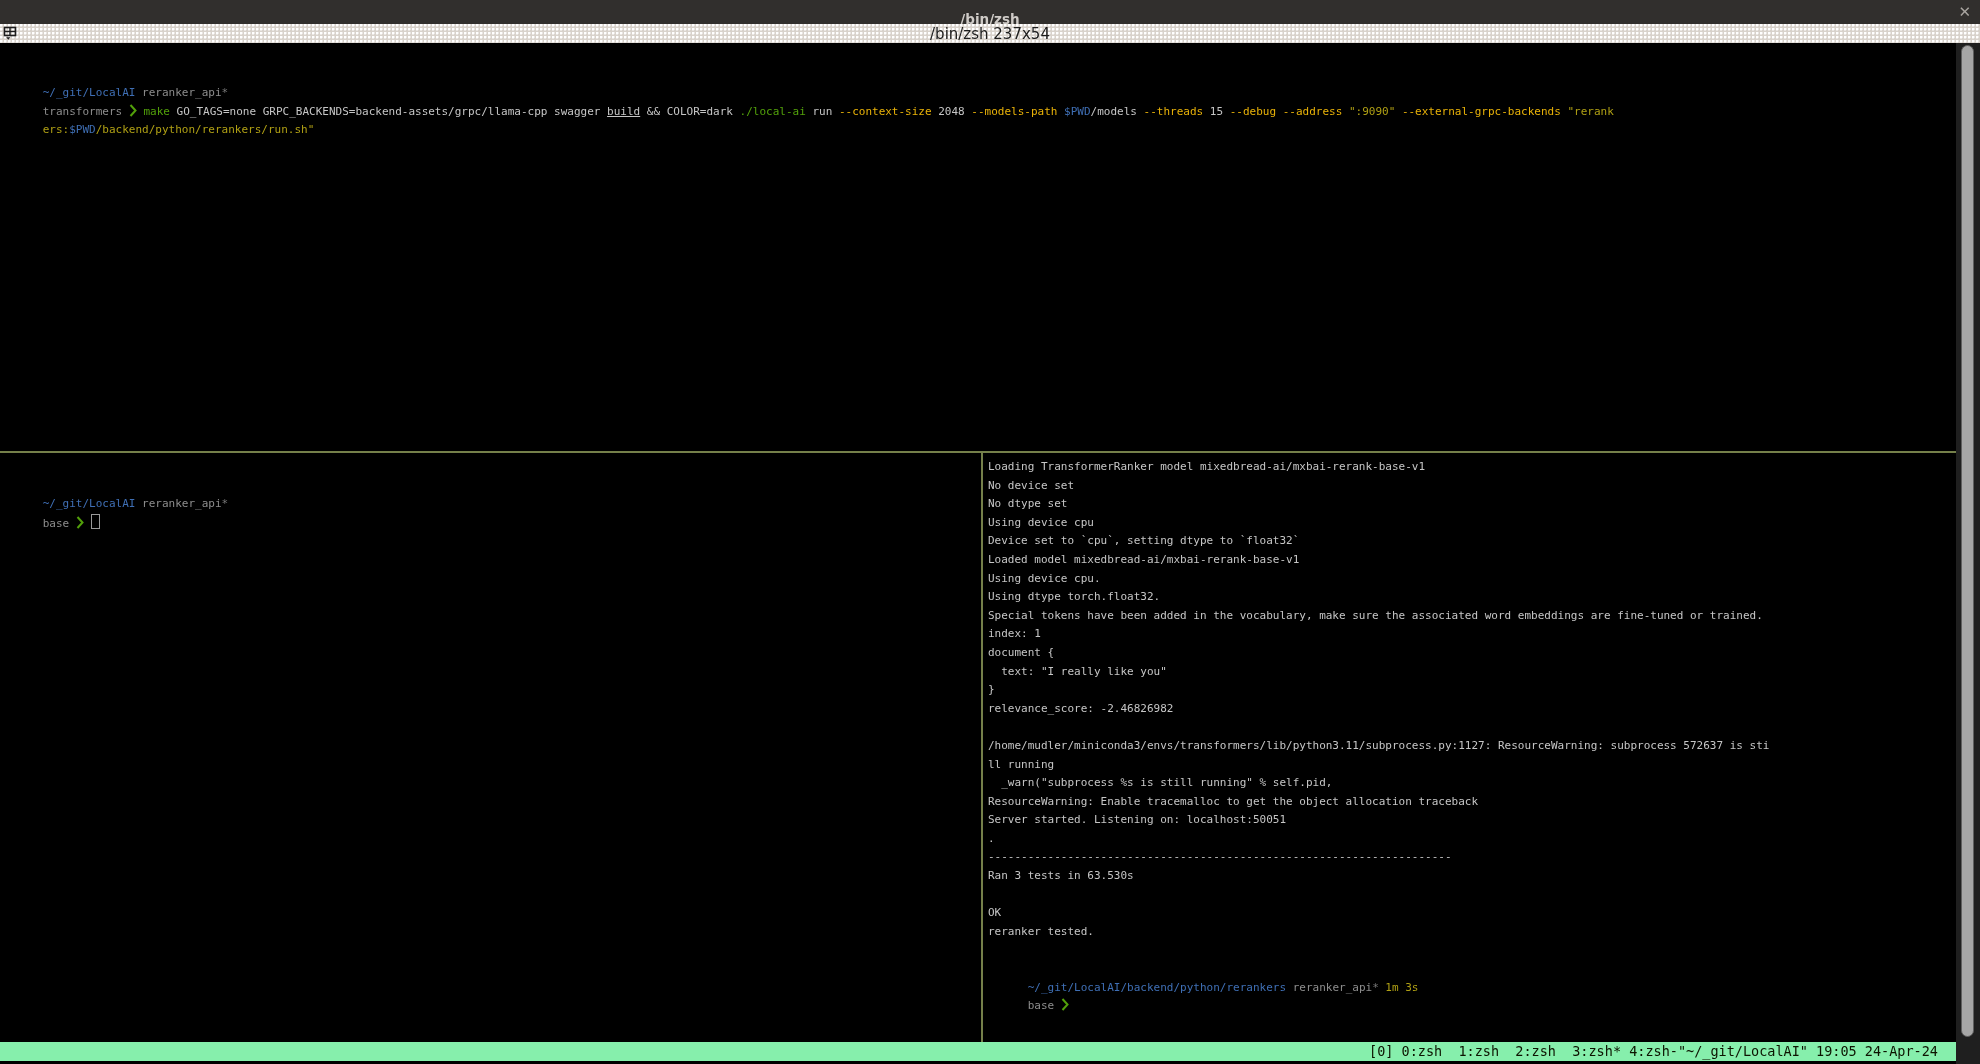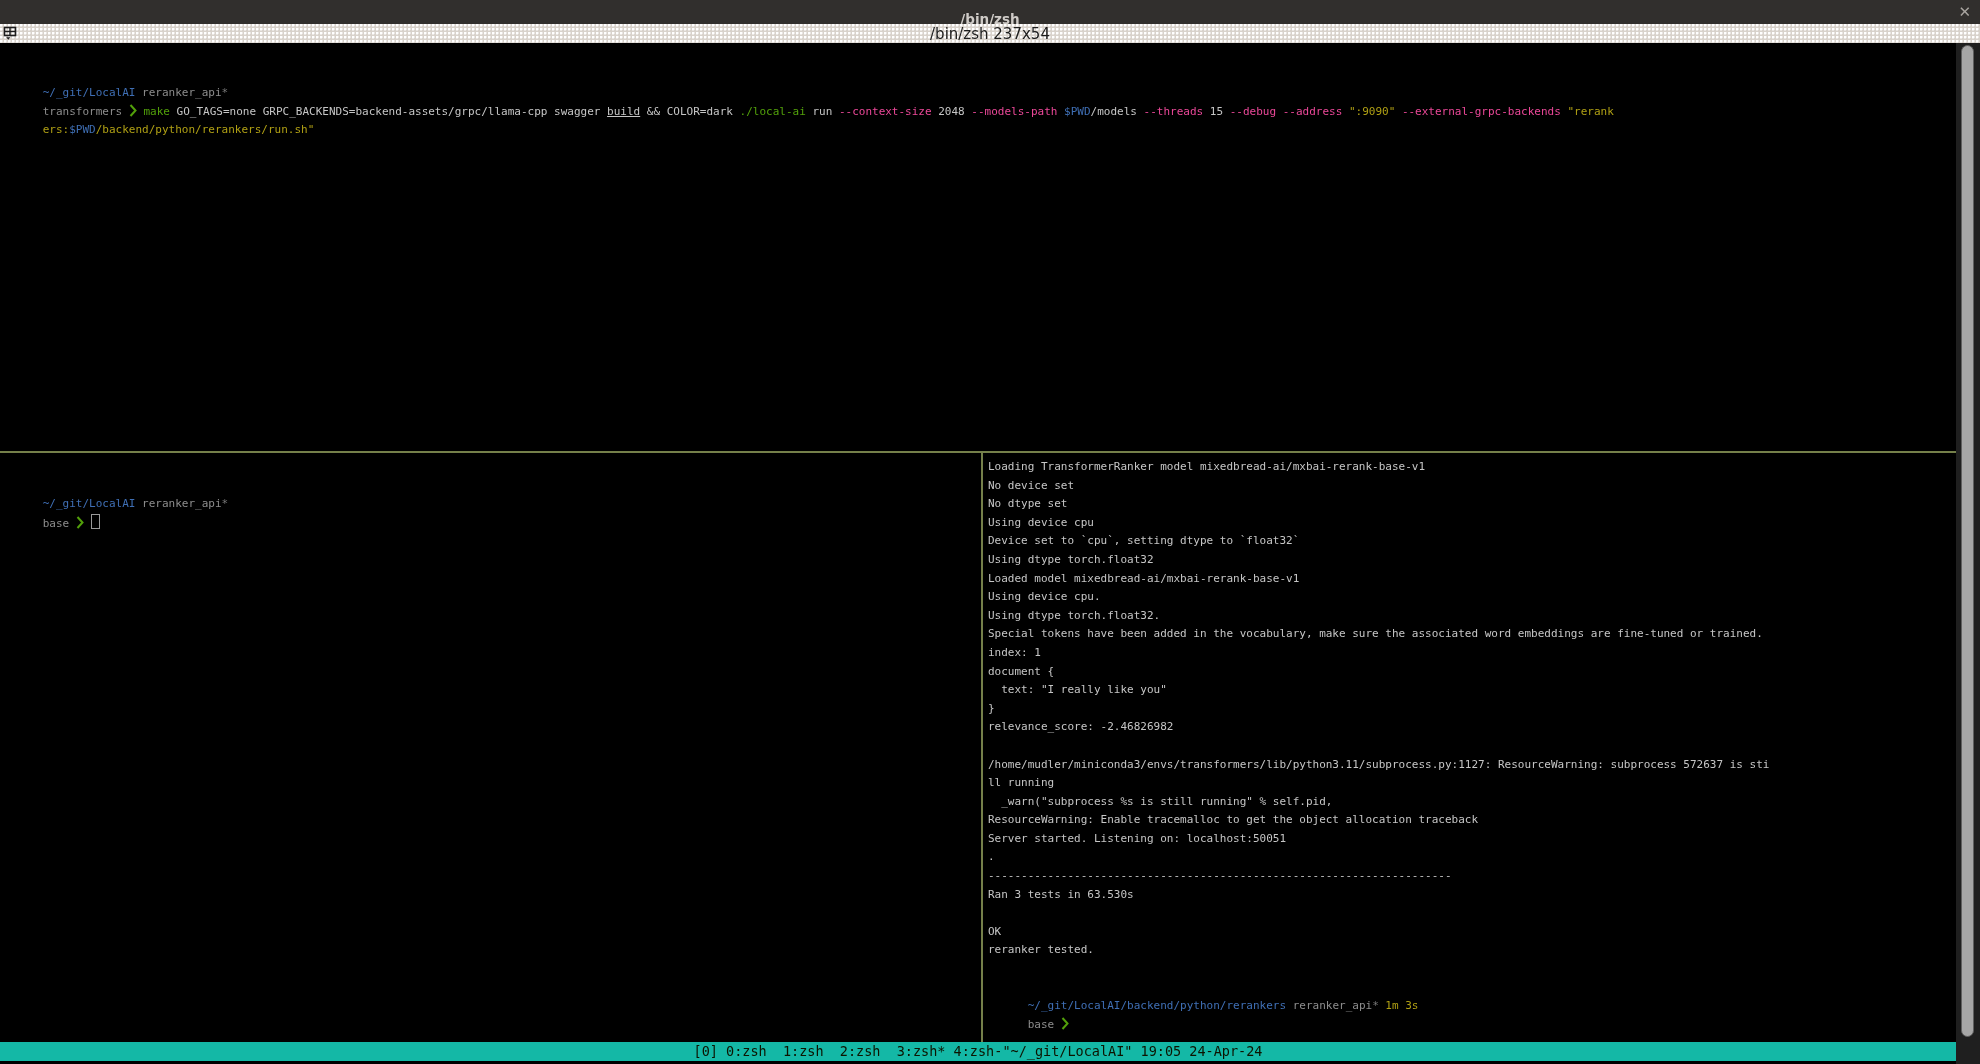--- a/index.html
+++ b/index.html
@@ -34,35 +34,35 @@
   .line { height:18.6px; line-height:18.6px; white-space:pre; font-size:11px; color:#c6c6c6; }
   .blank { height:18.6px; }
   .pane-top    { position:absolute; left:0; top:0; width:1956px; height:408px; padding:4px 0 0 3px; }
   .hdivider    { position:absolute; left:0; top:408px; width:1956px; height:2px; background:#75804a; }
   .pane-left   { position:absolute; left:0; top:410px; width:981px;  height:589px; padding:5px 0 0 3px; }
   .vdivider    { position:absolute; left:981px; top:410px; width:2px; height:589px; background:#75804a; }
   .pane-right  { position:absolute; left:983px; top:410px; width:973px; height:589px; padding:5px 0 0 5px; overflow:hidden; }
   
   .c-blue  { color:#3f6fb5; }
   .c-green { color:#52a00a; }
-  .c-teal  { color:#ec4899; }
+  .c-teal  { color:#eab308; }
   .c-yellow{ color:#b0a014; }
   .c-dim   { color:#8d8d8d; }
   .c-star  { color:#787878; }
   .u { text-decoration:underline; }
   .chev svg { vertical-align:-2px; }
   .cursor-box {
     display:inline-block; width:9px; height:15px; border:1px solid #9a9a9a;
     vertical-align:-2px; background:transparent;
   }
   
   .statusbar {
-    position:absolute; left:0; top:1042px; width:1956px; height:19px; background:#14b8a6;
+    position:absolute; left:0; top:1042px; width:1956px; height:19px; background:#86efac;
     color:#0d1400; font-size:13.5px; line-height:19px; white-space:pre;
-    display:flex; justify-content:center; padding:0 0;
+    display:flex; justify-content:flex-end; padding:0 18px;
   }
   
   .scroll-track { position:absolute; left:1956px; top:43px; width:24px; height:1021px; background:#1f1f1f; }
   .scroll-thumb {
     position:absolute; left:5px; top:2px; width:13px; height:992px;
     background:#a6a6a6; border:1px solid #5f5f5f; border-radius:7px;
   }
 </style>
 </head>
 <body>
@@ -117,21 +117,20 @@
 
   <div class="vdivider"></div>
 
   <div class="pane-right">
     <div>
         <div class="line">Loading TransformerRanker model mixedbread-ai/mxbai-rerank-base-v1</div>
         <div class="line">No device set</div>
         <div class="line">No dtype set</div>
         <div class="line">Using device cpu</div>
         <div class="line">Device set to `cpu`, setting dtype to `float32`</div>
-        <div class="line">Using dtype torch.float32</div>
         <div class="line">Loaded model mixedbread-ai/mxbai-rerank-base-v1</div>
         <div class="line">Using device cpu.</div>
         <div class="line">Using dtype torch.float32.</div>
         <div class="line">Special tokens have been added in the vocabulary, make sure the associated word embeddings are fine-tuned or trained.</div>
         <div class="line">index: 1</div>
         <div class="line">document {</div>
         <div class="line">  text: "I really like you"</div>
         <div class="line">}</div>
         <div class="line">relevance_score: -2.46826982</div>
         <div class="line">&nbsp;</div>

